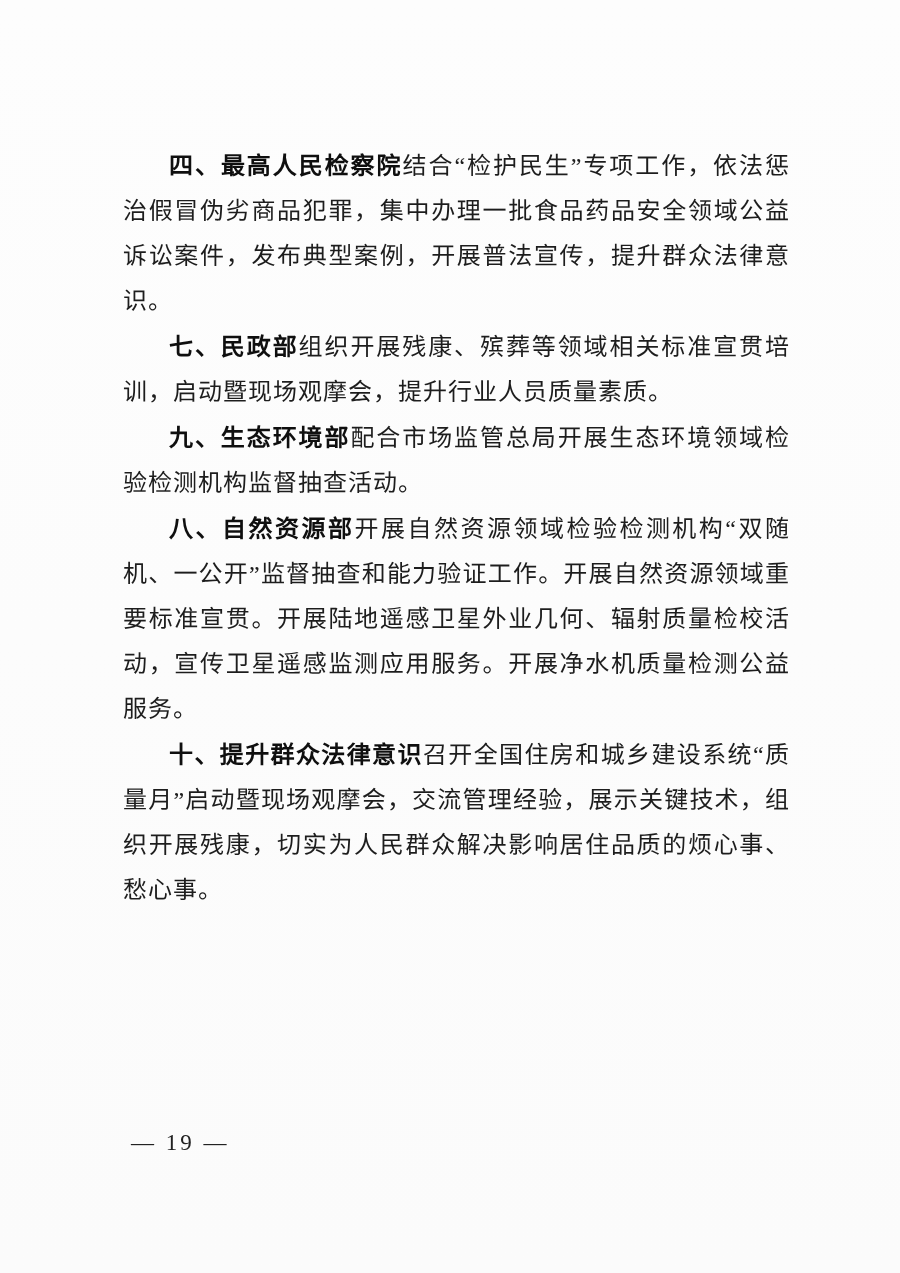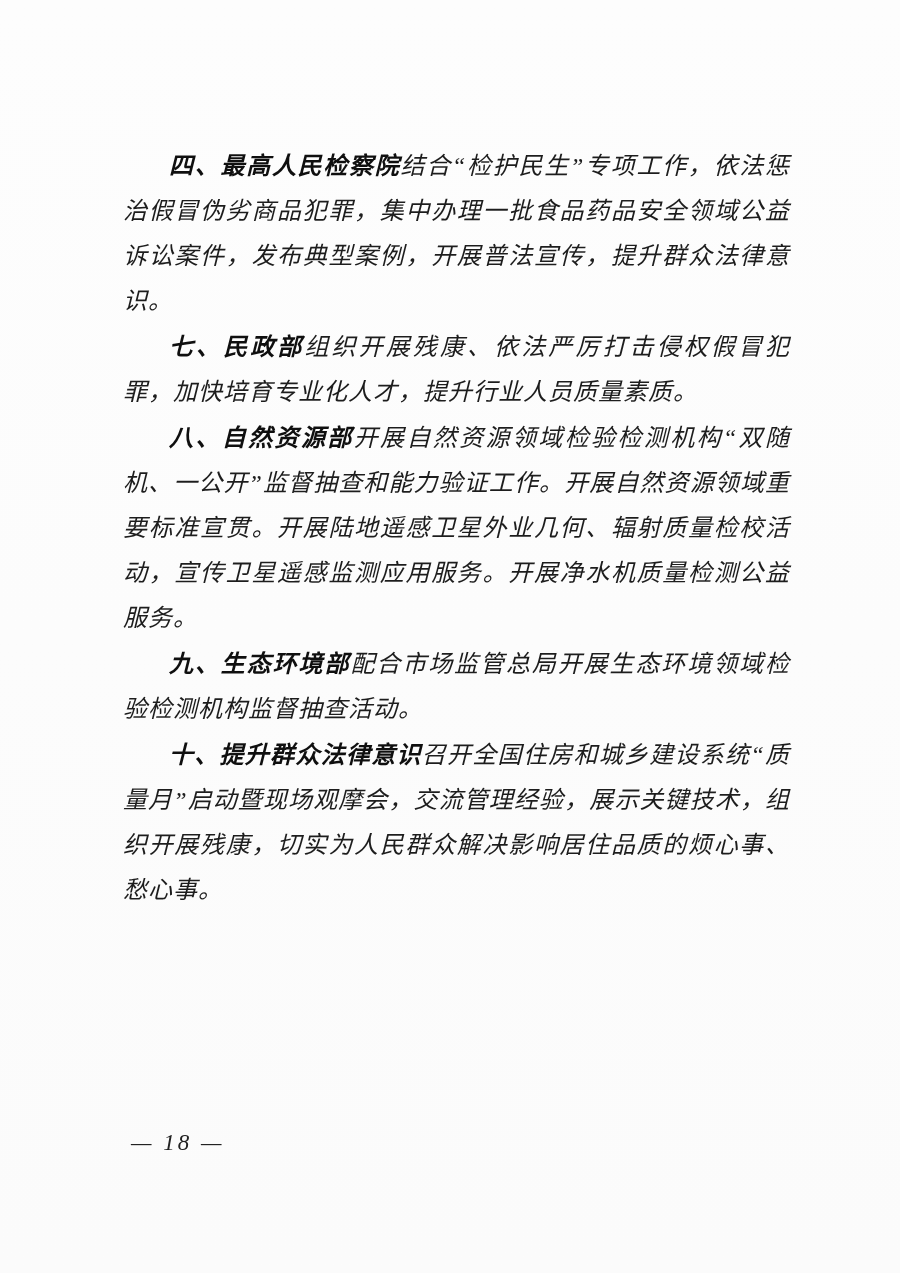--- a/index.html
+++ b/index.html
@@ -15,21 +15,20 @@
     color: #1c1c1c;
     overflow: hidden;
   }
   .page {
     position: absolute;
     left: 0;
     top: 0;
     width: 900px;
     height: 1273px;
     background: linear-gradient(180deg, #fdfdfd 0%, #fbfbfb 100%);
-    font-style: italic;
   }
   .content {
     position: absolute;
     left: 123px;
     top: 143px;
     width: 667px;
   }
   p.para {
     margin: 0;
     padding: 0;
@@ -59,24 +58,24 @@
 </style>
 </head>
 <body>
 
 <div class="page">
   <div class="content" id="paragraphs-container">
     <p class="para"><span class="lead">四、最高人民检察院</span><span class="body-text">结合“检护民生”专项工作，依法惩治假冒伪劣商品犯罪，集中办理一批食品药品安全领域公益诉讼案件，发布典型案例，开展普法宣传，提升群众法律意识。</span></p>
 
 
 
-    <p class="para"><span class="lead">七、民政部</span><span class="body-text">组织开展残康、依法严厉打击侵权假冒犯罪，加快培育专业化人才，提升行业人员质量素质。</span></p>
+    <p class="para"><span class="lead">七、民政部</span><span class="body-text">组织开展残康、殡葬等领域相关标准宣贯培训，启动暨现场观摩会，提升行业人员质量素质。</span></p>
+
+    <p class="para"><span class="lead">九、生态环境部</span><span class="body-text">配合市场监管总局开展生态环境领域检验检测机构监督抽查活动。</span></p>
 
     <p class="para"><span class="lead">八、自然资源部</span><span class="body-text">开展自然资源领域检验检测机构“双随机、一公开”监督抽查和能力验证工作。开展自然资源领域重要标准宣贯。开展陆地遥感卫星外业几何、辐射质量检校活动，宣传卫星遥感监测应用服务。开展净水机质量检测公益服务。</span></p>
-
-    <p class="para"><span class="lead">九、生态环境部</span><span class="body-text">配合市场监管总局开展生态环境领域检验检测机构监督抽查活动。</span></p>
 
     <p class="para"><span class="lead">十、提升群众法律意识</span><span class="body-text">召开全国住房和城乡建设系统“质量月”启动暨现场观摩会，交流管理经验，展示关键技术，组织开展残康，切实为人民群众解决影响居住品质的烦心事、愁心事。</span></p>
 
   </div>
 
-  <div class="footer">— 18 —</div>
+  <div class="footer">— 19 —</div>
 </div>
 
 </body></html>

